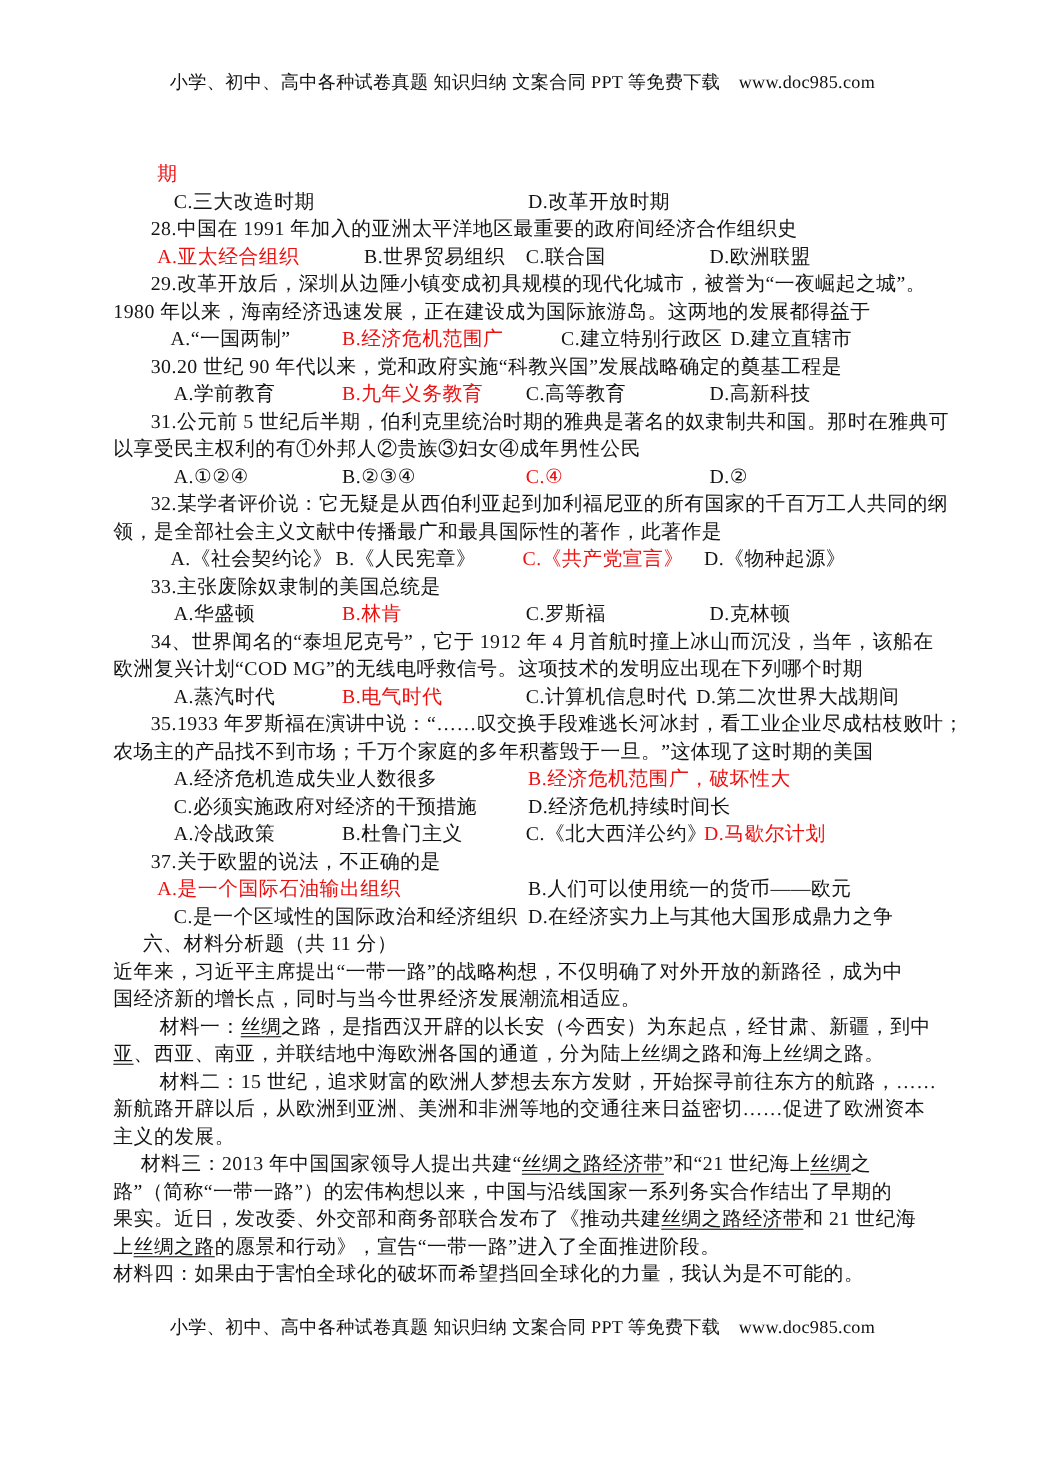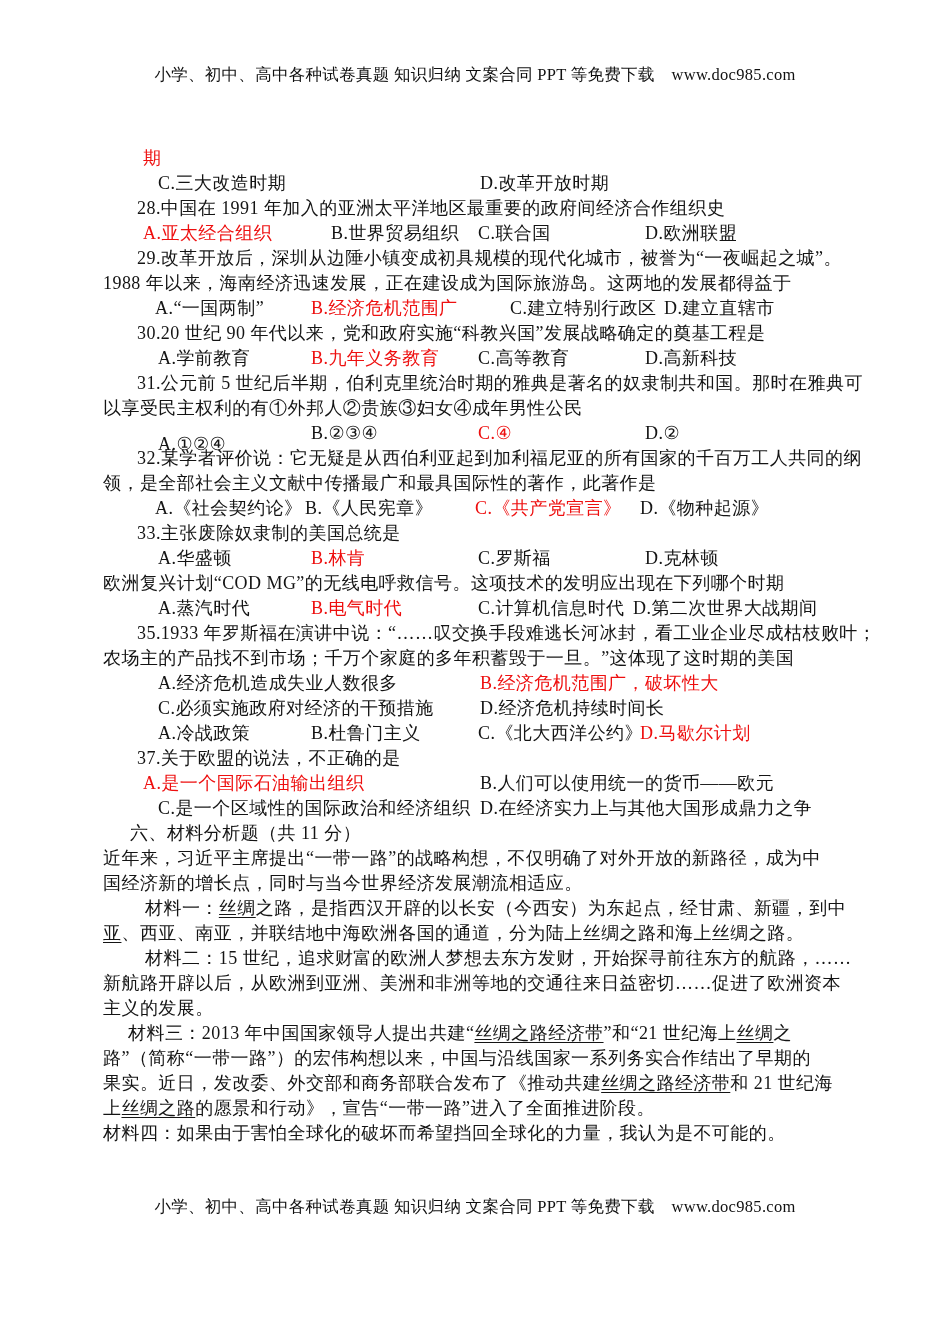--- a/index.html
+++ b/index.html
@@ -73,57 +73,58 @@
         <span class="opt" style="left: 377px;">D.改革开放时期</span>
       </div>
       <div class="line" style="padding-left: 34px;"><span>28.中国在 1991 年加入的亚洲太平洋地区最重要的政府间经济合作组织史</span></div>
       <div class="line">
         <span class="opt red" style="left: 40px;">A.亚太经合组织</span>
         <span class="opt" style="left: 208px; margin-left: 20px;">B.世界贸易组织</span>
         <span class="opt" style="left: 375px;">C.联合国</span>
         <span class="opt" style="left: 542px;">D.欧洲联盟</span>
       </div>
       <div class="line" style="padding-left: 34px;"><span>29.改革开放后，深圳从边陲小镇变成初具规模的现代化城市，被誉为“一夜崛起之城”。</span></div>
-      <div class="line"><span>1988 年以来，海南经济迅速发展，正在建设成为国际旅游岛。这两地的发展都得益于</span></div>
+      <div class="line"><span>1980 年以来，海南经济迅速发展，正在建设成为国际旅游岛。这两地的发展都得益于</span></div>
       <div class="line">
         <span class="opt" style="left: 52px;">A.“一国两制”</span>
         <span class="opt red" style="left: 208px;">B.经济危机范围广</span>
         <span class="opt" style="left: 375px; margin-left: 32px;">C.建立特别行政区</span>
         <span class="opt" style="left: 561px;">D.建立直辖市</span>
       </div>
       <div class="line" style="padding-left: 34px;"><span>30.20 世纪 90 年代以来，党和政府实施“科教兴国”发展战略确定的奠基工程是</span></div>
       <div class="line">
         <span class="opt" style="left: 55px;">A.学前教育</span>
         <span class="opt red" style="left: 208px;">B.九年义务教育</span>
         <span class="opt" style="left: 375px;">C.高等教育</span>
         <span class="opt" style="left: 542px;">D.高新科技</span>
       </div>
       <div class="line" style="padding-left: 34px;"><span>31.公元前 5 世纪后半期，伯利克里统治时期的雅典是著名的奴隶制共和国。那时在雅典可</span></div>
       <div class="line"><span>以享受民主权利的有①外邦人②贵族③妇女④成年男性公民</span></div>
       <div class="line">
-        <span class="opt" style="left: 55px; margin-top: 11px;">A.①②④</span>
+        <span class="opt" style="left: 55px;">A.①②④</span>
         <span class="opt" style="left: 208px;">B.②③④</span>
         <span class="opt red" style="left: 375px;">C.④</span>
         <span class="opt" style="left: 542px;">D.②</span>
       </div>
       <div class="line" style="padding-left: 34px;"><span>32.某学者评价说：它无疑是从西伯利亚起到加利福尼亚的所有国家的千百万工人共同的纲</span></div>
       <div class="line"><span>领，是全部社会主义文献中传播最广和最具国际性的著作，此著作是</span></div>
       <div class="line">
         <span class="opt" style="left: 52px;">A.《社会契约论》</span>
         <span class="opt" style="left: 202px;">B.《人民宪章》</span>
         <span class="opt red" style="left: 372px;">C.《共产党宣言》</span>
         <span class="opt" style="left: 537px;">D.《物种起源》</span>
       </div>
       <div class="line" style="padding-left: 34px;"><span>33.主张废除奴隶制的美国总统是</span></div>
       <div class="line">
         <span class="opt" style="left: 55px;">A.华盛顿</span>
         <span class="opt red" style="left: 208px;">B.林肯</span>
         <span class="opt" style="left: 375px;">C.罗斯福</span>
         <span class="opt" style="left: 542px;">D.克林顿</span>
       </div>
+      <div class="line" style="padding-left: 34px;"><span>34、世界闻名的“泰坦尼克号”，它于 1912 年 4 月首航时撞上冰山而沉没，当年，该船在</span></div>
       <div class="line"><span>欧洲复兴计划“COD MG”的无线电呼救信号。这项技术的发明应出现在下列哪个时期</span></div>
       <div class="line">
         <span class="opt" style="left: 55px;">A.蒸汽时代</span>
         <span class="opt red" style="left: 208px;">B.电气时代</span>
         <span class="opt" style="left: 375px;">C.计算机信息时代</span>
         <span class="opt" style="left: 530px;">D.第二次世界大战期间</span>
       </div>
       <div class="line" style="padding-left: 34px;"><span>35.1933 年罗斯福在演讲中说：“……叹交换手段难逃长河冰封，看工业企业尽成枯枝败叶；</span></div>
       <div class="line"><span>农场主的产品找不到市场；千万个家庭的多年积蓄毁于一旦。”这体现了这时期的美国</span></div>
       <div class="line">

